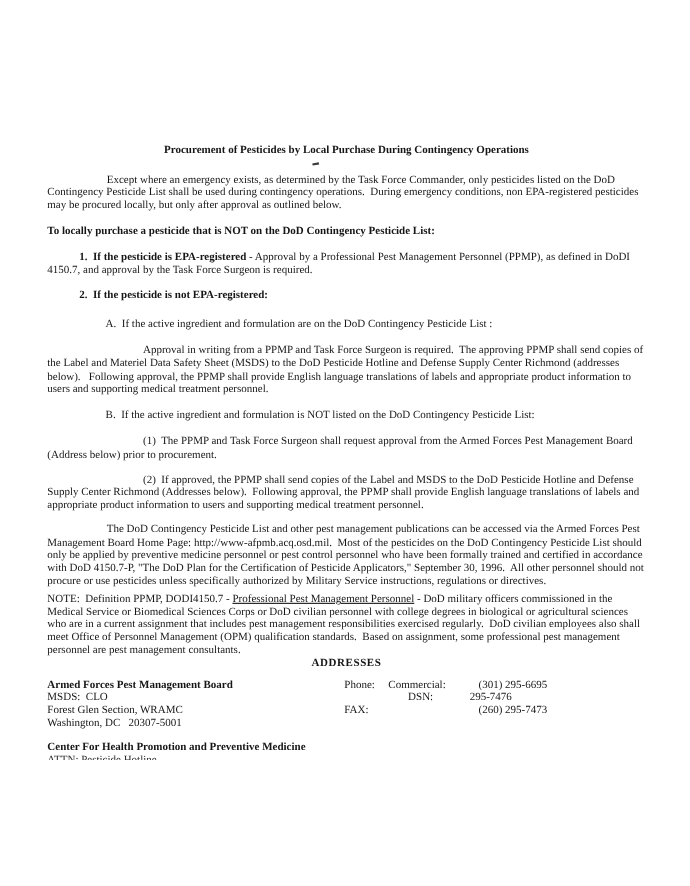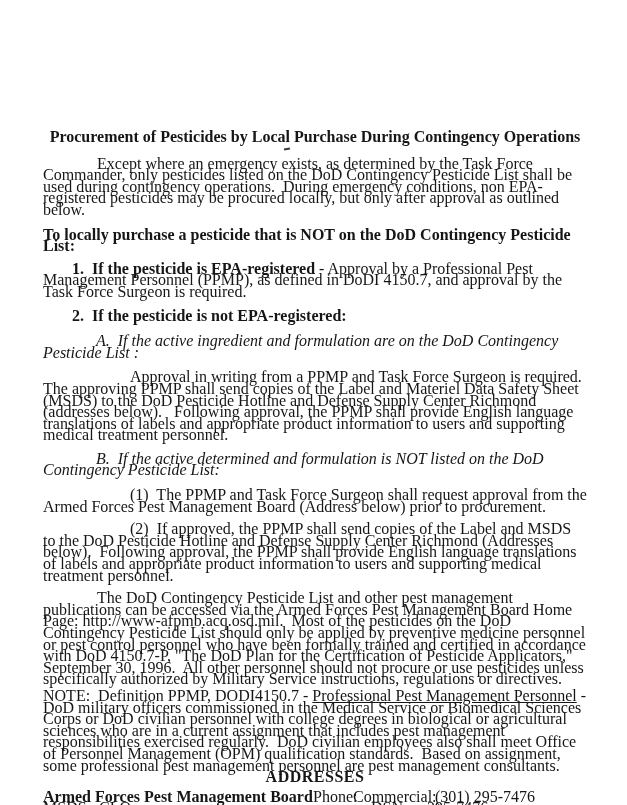--- a/index.html
+++ b/index.html
@@ -9,21 +9,21 @@
   }
   .page {
     position: relative;
     width: 627px;
     height: 805px;
     background: #ffffff;
     overflow: hidden;
     box-sizing: border-box;
     padding: 131px 40px 0 43px;
     font-family: "Liberation Serif", "DejaVu Serif", serif;
-    font-size: 16px;
+    font-size: 10px;
     line-height: 11.6px;
     color: #161616;
   }
   .page p { margin: 0; white-space: pre-wrap; }
   .title {
     text-align: center;
     font-weight: bold;
     margin: 0;
   }
   .artifact {
@@ -36,21 +36,21 @@
     transform: rotate(-10deg);
   }
   .mt15 { margin-top: 15px !important; }
   .mt14 { margin-top: 14px !important; }
   .mt13 { margin-top: 13px !important; }
   .mt12 { margin-top: 12px !important; }
   .mt11 { margin-top: 11px !important; }
   .mt5  { margin-top: 5px  !important; }
   .ti54 { text-indent: 54px; }
   .ti29 { text-indent: 29px; }
-  .ti53 { text-indent: 53px; font-style: italic; }
+  .ti53 { text-indent: 53px; }
   .ti87 { text-indent: 87px; }
   .bold { font-weight: bold; }
   .underline { text-decoration: underline; text-align: right; }
   .addresses-heading {
     text-align: center;
     font-weight: bold;
     margin: 16px 0 0 0;
     letter-spacing: 0.5px;
   }
   .addr-row {
@@ -93,47 +93,52 @@
   <p class="bold mt13">To locally purchase a pesticide that is NOT on the DoD Contingency Pesticide List:</p>
 
   <p class="ti29 mt11"><span class="bold">1.  If the pesticide is EPA-registered</span><span> - Approval by a Professional Pest Management Personnel (PPMP), as defined in DoDI 4150.7, and approval by the Task Force Surgeon is required.</span></p>
 
   <p class="bold ti29 mt12">2.  If the pesticide is not EPA-registered:</p>
 
   <p class="ti53 mt14">A.  If the active ingredient and formulation are on the DoD Contingency Pesticide List :</p>
 
   <p class="ti87 mt13">Approval in writing from a PPMP and Task Force Surgeon is required.  The approving PPMP shall send copies of the Label and Materiel Data Safety Sheet (MSDS) to the DoD Pesticide Hotline and Defense Supply Center Richmond (addresses below).   Following approval, the PPMP shall provide English language translations of labels and appropriate product information to users and supporting medical treatment personnel.</p>
 
-  <p class="ti53 mt12">B.  If the active determined and formulation is NOT listed on the DoD Contingency Pesticide List:</p>
+  <p class="ti53 mt12">B.  If the active ingredient and formulation is NOT listed on the DoD Contingency Pesticide List:</p>
 
   <p class="ti87 mt13">(1)  The PPMP and Task Force Surgeon shall request approval from the Armed Forces Pest Management Board (Address below) prior to procurement.</p>
 
   <p class="ti87 mt11">(2)  If approved, the PPMP shall send copies of the Label and MSDS to the DoD Pesticide Hotline and Defense Supply Center Richmond (Addresses below).  Following approval, the PPMP shall provide English language translations of labels and appropriate product information to users and supporting medical treatment personnel.</p>
 
   <p class="ti54 mt11">The DoD Contingency Pesticide List and other pest management publications can be accessed via the Armed Forces Pest Management Board Home Page: http://www-afpmb.acq.osd.mil.  Most of the pesticides on the DoD Contingency Pesticide List should only be applied by preventive medicine personnel or pest control personnel who have been formally trained and certified in accordance with DoD 4150.7-P, "The DoD Plan for the Certification of Pesticide Applicators," September 30, 1996.  All other personnel should not procure or use pesticides unless specifically authorized by Military Service instructions, regulations or directives.</p>
 
   <p class="mt5"><span>NOTE:  Definition PPMP, DODI4150.7 - </span><span class="underline">Professional Pest Management Personnel</span><span> - DoD military officers commissioned in the Medical Service or Biomedical Sciences Corps or DoD civilian personnel with college degrees in biological or agricultural sciences who are in a current assignment that includes pest management responsibilities exercised regularly.  DoD civilian employees also shall meet Office of Personnel Management (OPM) qualification standards.  Based on assignment, some professional pest management personnel are pest management consultants.</span></p>
 
   <p class="addresses-heading">ADDRESSES</p>
 
   <div class="addr-row">
     <div class="addr-left">
       <div class="bold">Armed Forces Pest Management Board</div>
       <div>MSDS:  CLO</div>
+      <div>Forest Glen Section, WRAMC</div>
       <div>Washington, DC   20307-5001</div>
     </div>
     <div class="phone-grid">
       <span>Phone:</span>
       <span>Commercial:</span>
-      <span class="num-indent">(301) 295-7476</span>
+      <span class="num-indent">(301) 295-6695</span>
       <span></span>
       <span class="dsn-label">DSN:</span>
       <span>295-7476</span>
       <span>FAX:</span>
       <span></span>
       <span class="num-indent">(260) 295-7473</span>
     </div>
   </div>
 
   <div class="bottom-row">
+    <div class="bottom-left">
+      <div class="org-name">Center For Health Promotion and Preventive Medicine</div>
+      <span class="clipped-line">ATTN: Pesticide Hotline</span>
+    </div>
   </div>
 
 </div>
 
 </body></html>

